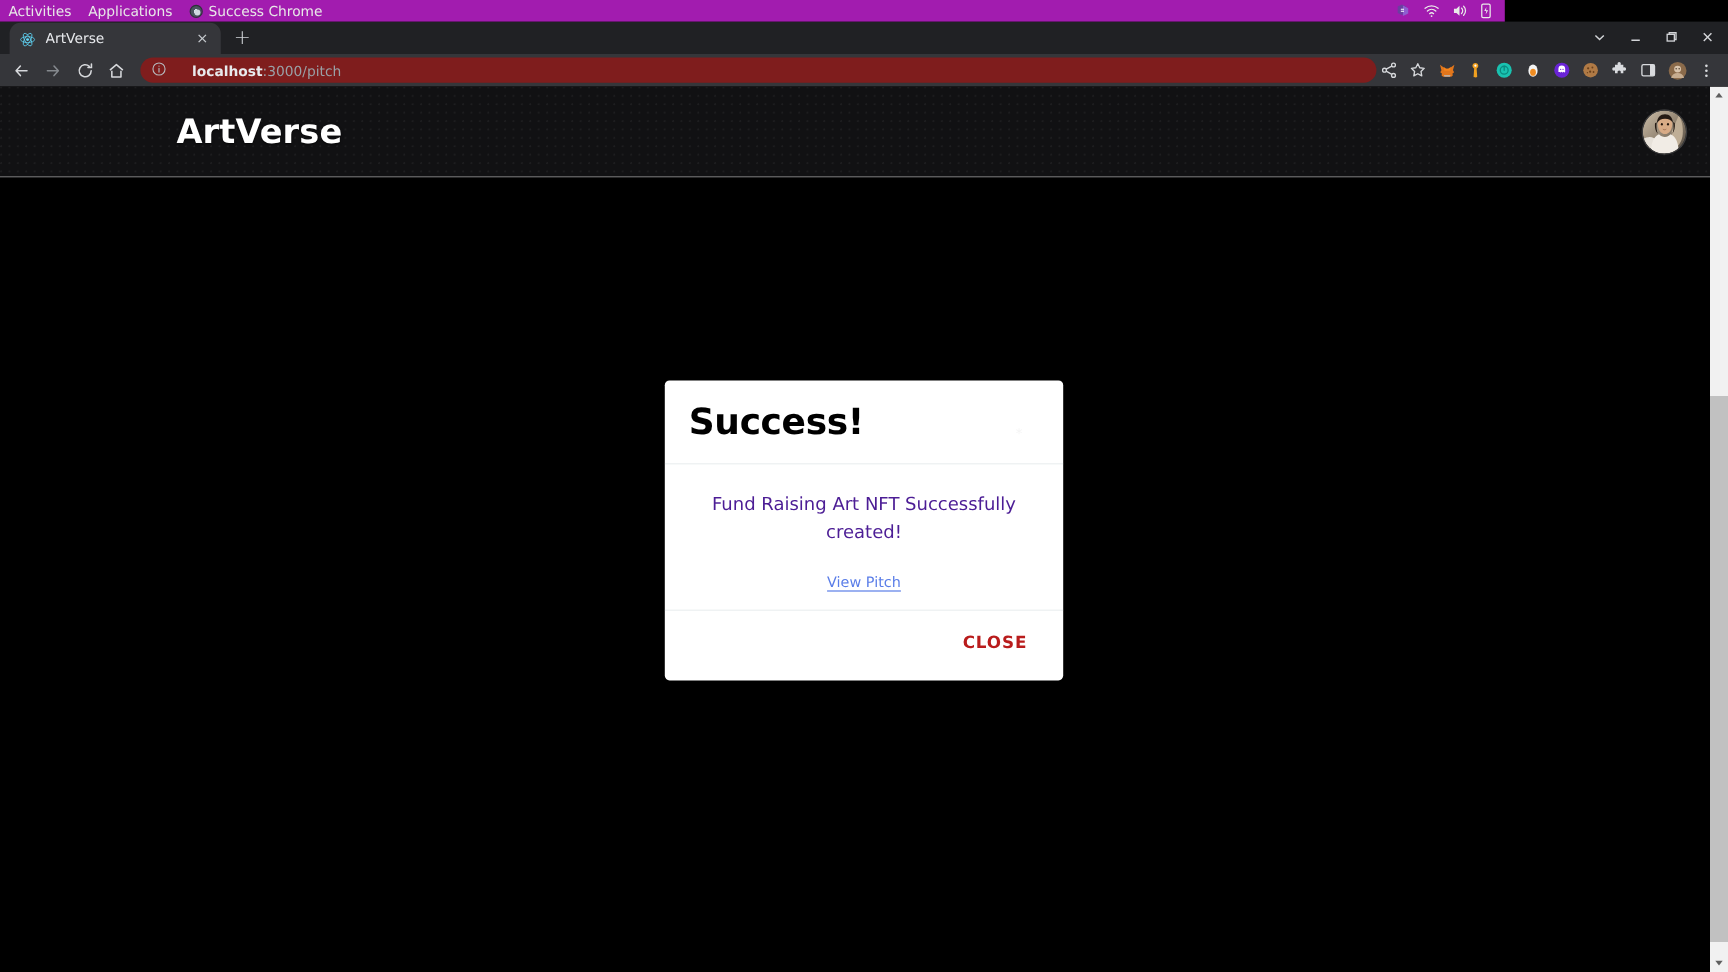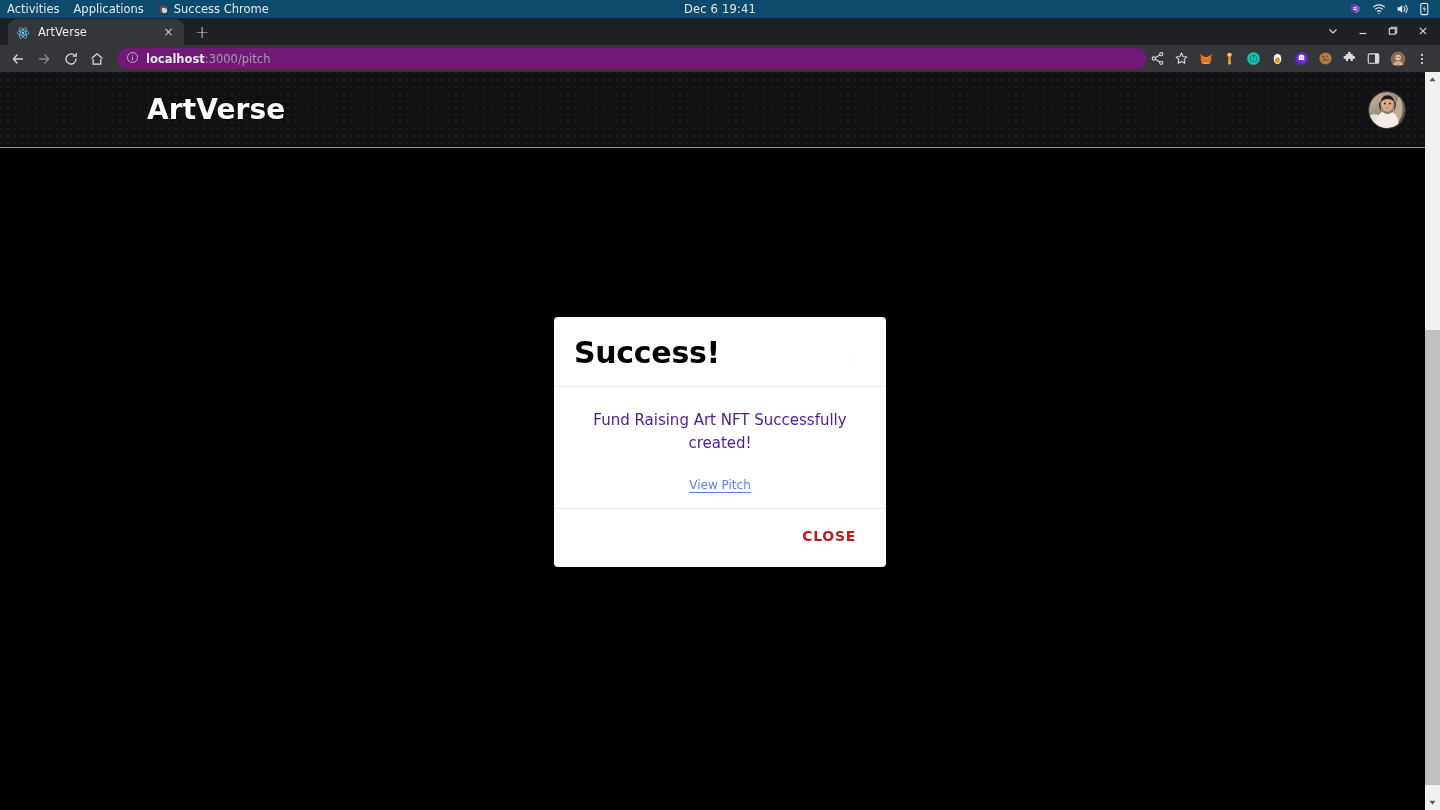--- a/index.html
+++ b/index.html
@@ -6,22 +6,22 @@
   html, body {
     width: 1440px; height: 810px;
     overflow: hidden;
     background: #000;
     font-family: "DejaVu Sans", "Liberation Sans", sans-serif;
   }
 
   
   .gnome-bar {
     position: absolute; top: 0; left: 0;
-    width: 1440px; height: 18px;
-    background: #0c4a6e;
+    width: 1254px; height: 18px;
+    background: #a21caf;
     display: flex; align-items: center;
     color: #e8e8e8; font-size: 11.5px;
     z-index: 50;
   }
   .gnome-left { display: flex; align-items: center; gap: 14px; padding-left: 7px; }
   .gnome-item { display: flex; align-items: center; gap: 5px; cursor: default; }
   .chrome-dot {
     width: 11px; height: 11px; border-radius: 50%;
     background: radial-gradient(circle at 50% 50%, #d9e4ee 0 28%, #4a5560 29% 100%);
     border: 1px solid #2b3238;
@@ -97,24 +97,24 @@
   .nav-btn {
     width: 26px; height: 24px;
     display: flex; align-items: center; justify-content: center;
     border-radius: 50%;
   }
   .nav-btn svg { display: block; }
   .omnibox {
     margin-left: 6px;
     flex: 0 0 1030px;
     height: 21px;
-    background: #701a75;
+    background: #7f1d1d;
     border-radius: 11px;
     display: flex; align-items: center;
-    padding: 0 9px; gap: 7px;
+    padding: 0 9px; gap: 21px;
   }
   .omni-url {
     font-size: 11.5px; color: #9aa0a6; white-space: nowrap;
     font-family: "DejaVu Sans", "Liberation Sans", sans-serif;
   }
   .omni-url b { color: #e8eaed; font-weight: 700; }
   .tb-right { margin-left: auto; display: flex; align-items: center; gap: 7px; padding-right: 4px; }
   .tb-ico { width: 17px; height: 17px; display: flex; align-items: center; justify-content: center; }
 
   
@@ -240,21 +240,20 @@
       <span>Activities</span>
     </div>
     <div class="gnome-item">
       <span>Applications</span>
     </div>
     <div class="gnome-item">
       <span class="chrome-dot"></span>
       <span>Success Chrome</span>
     </div>
   </div>
-  <div class="gnome-clock">Dec 6  19:41</div>
   <div class="gnome-right">
     <span>
       <svg class="tray-ico" viewBox="0 0 16 16">
           <path d="M2 4l4-2 4 2v6l-4 2-4-2z" fill="#6b3fa0"></path>
           <path d="M7 3l5 2.5v5L7 13V3z" fill="#8f5fd0"></path>
           <path d="M5 6h3v1H5zM5 8h3v1H5z" fill="#fff"></path>
         </svg>
     </span>
     <span>
       <svg class="tray-ico" viewBox="0 0 16 16" fill="none" stroke="#e9e9e9" stroke-width="1.25" stroke-linecap="round">

